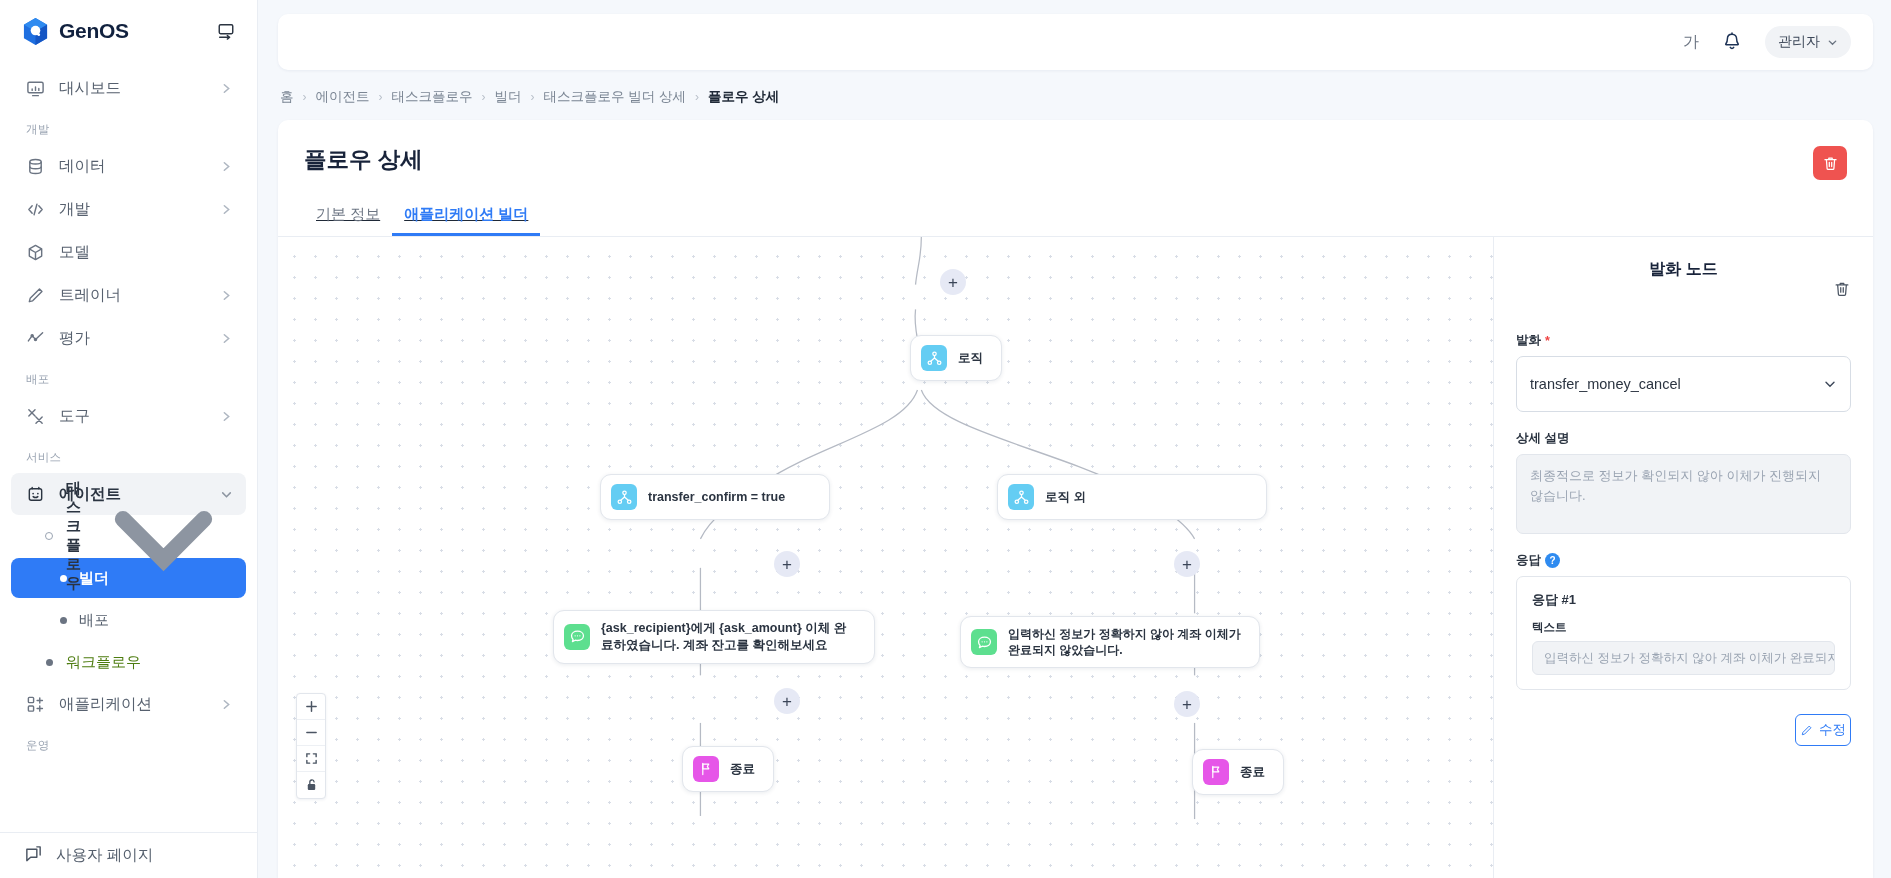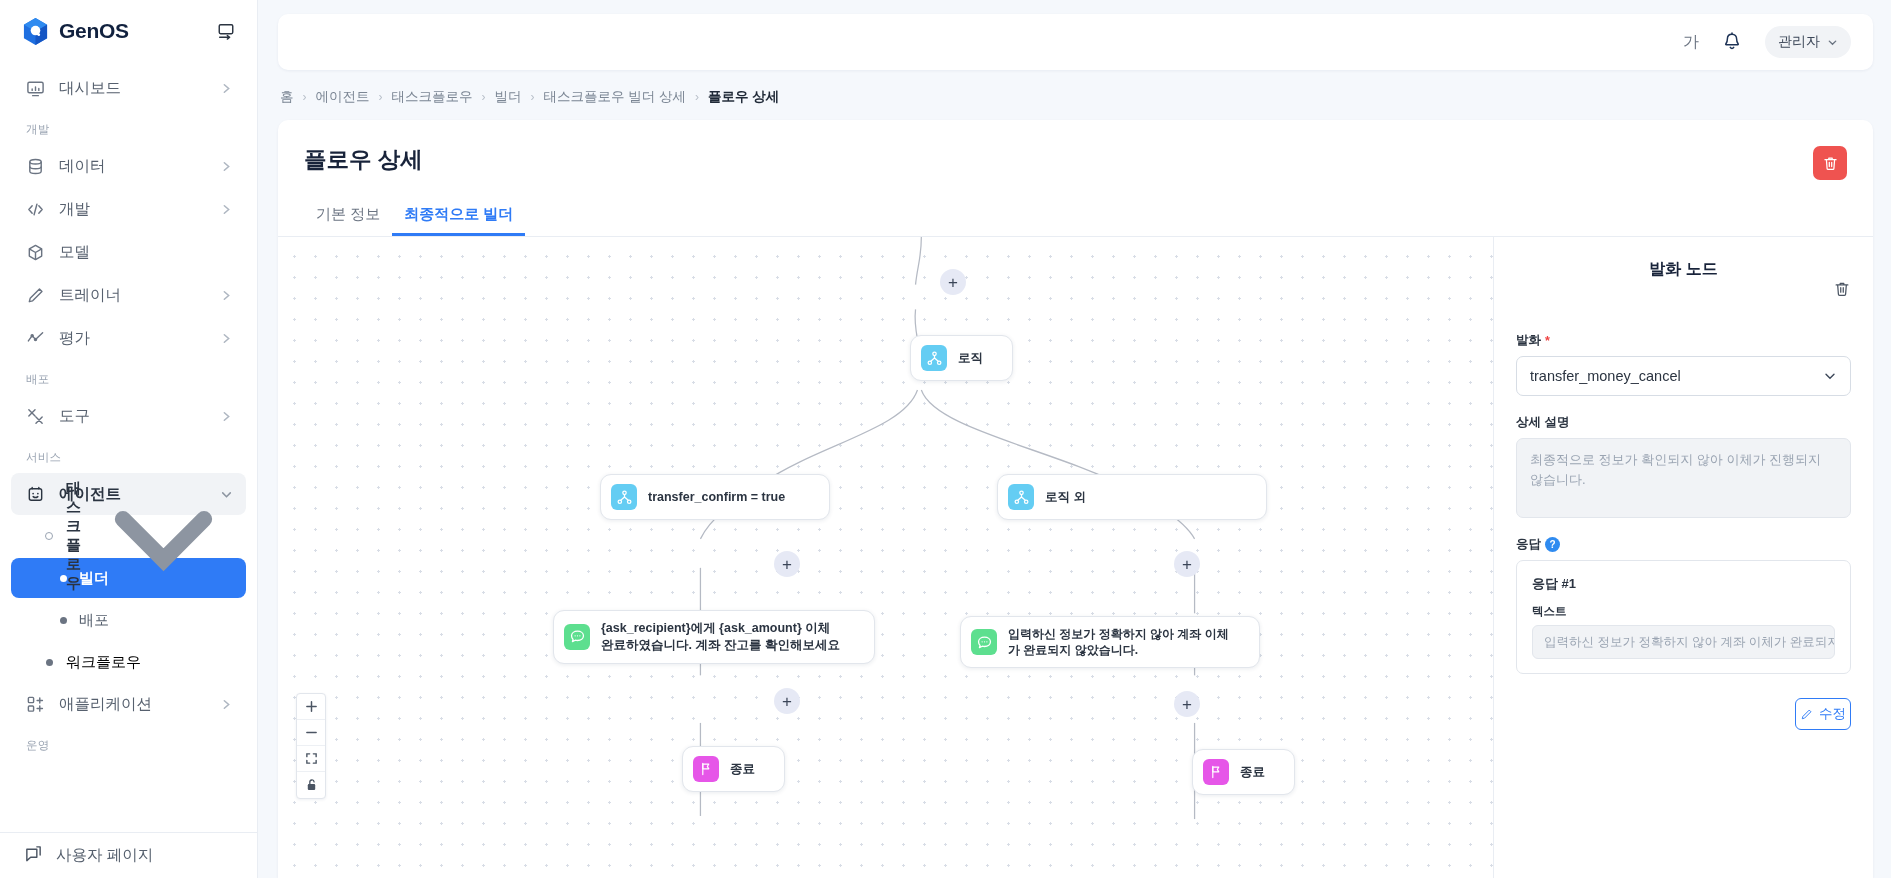--- a/index.html
+++ b/index.html
@@ -39,21 +39,21 @@
     border-radius: 8px; cursor: pointer;
     color: #56606e; font-size: 15.5px;
   }
   .sb-item .ic { width: 21px; height: 21px; flex: 0 0 auto; display: flex; align-items: center; justify-content: center; }
   .sb-item .lbl { flex: 1; white-space: nowrap; }
   .sb-item .chev { width: 13px; height: 13px; color: #aeb6c1; flex: 0 0 auto; }
   .sb-item.active-group { background: #f1f3f6; font-weight: 700; color: #2b3441; }
   .sb-sub {
     display: flex; align-items: center; gap: 13px;
     height: 40px; margin: 1px 11px; padding: 0 13px 0 34px;
-    border-radius: 8px; cursor: pointer; font-size: 15px; color: #000000;
+    border-radius: 8px; cursor: pointer; font-size: 15px; color: #4d7c0f;
   }
   .sb-sub.bold { font-weight: 700; color: #2b3441; }
   .dot-o { width: 8px; height: 8px; border: 1.6px solid #9aa4b2; border-radius: 50%; flex:0 0 auto; }
   .dot-f { width: 7px; height: 7px; background: #6b7482; border-radius: 50%; flex:0 0 auto; margin-left:1px;}
   .sb-sub2 {
     display:flex; align-items:center; gap:12px;
     height: 40px; margin: 2px 11px; padding: 0 13px 0 48px;
     border-radius: 8px; cursor:pointer; font-size: 15px; color:#56606e;
   }
   .sb-sub2.selected { background: #2f7bf6; color: #fff; font-weight: 700; }
@@ -93,40 +93,40 @@
     display: flex; flex-direction: column; overflow: hidden; position: relative;
   }
   .card-head { padding: 24px 26px 0 26px; position: relative; }
   .page-title { font-size: 22.5px; font-weight: 700; color: #18233a; }
   .del-btn {
     position: absolute; right: 26px; top: 26px;
     width: 34px; height: 34px; border-radius: 7px; background: #ef5350;
     display: flex; align-items: center; justify-content: center; cursor: pointer;
     border: none;
   }
-  .tabs { display: flex; gap: 0; padding: 0 26px; margin-top: 19px; border-bottom: 1px solid #e9edf3; }
+  .tabs { display: flex; gap: 0; padding: 0 26px; margin-top: 19px; border-bottom: 1px solid #e9edf3; text-decoration: underline; }
   .tab { font-size: 15px; color: #6b7482; padding: 11px 12px 12px 12px; cursor: pointer; white-space: nowrap; }
   .tab.active { color: #2f7bf6; font-weight: 600; box-shadow: inset 0 -3px 0 0 #2f7bf6; }
 
   .body { flex: 1; display: flex; overflow: hidden; }
 
   
   .canvas {
     flex: 1; position: relative; overflow: hidden;
     background-color: #fff;
     background-image: radial-gradient(circle, #d8dde6 1px, transparent 1.1px);
     background-size: 21px 21px;
     background-position: 6px 9px;
   }
   .canvas svg.edges { position: absolute; inset: 0; width: 100%; height: 100%; pointer-events: none; }
   .node {
     position: absolute; background: #fff; border: 1px solid #e2e6ec;
     border-radius: 11px; box-shadow: 0 1px 4px rgba(20,40,80,.09);
     display: flex; align-items: center; gap: 11px;
-    padding: 9px 29px 9px 10px; cursor: pointer;
+    padding: 9px 18px 9px 10px; cursor: pointer;
   }
   .node .nic { width: 26px; height: 26px; border-radius: 6px; display: flex; align-items: center; justify-content: center; flex: 0 0 auto; }
   .nic.logic { background: #64cdf3; }
   .nic.msg { background: #5ddf8f; }
   .nic.end { background: #e656e8; }
   .node .ntxt { font-size: 12.5px; color: #2b3441; font-weight: 600; line-height: 1.35; }
   .node.msg-node .ntxt { font-weight: 600; }
   .plus {
     position: absolute; width: 26px; height: 26px; border-radius: 50%;
     background: #e6e9f5; display: flex; align-items: center; justify-content: center;
@@ -145,21 +145,21 @@
     width: 380px; min-width: 380px; background: #fff;
     border-left: 1px solid #e9edf3; padding: 22px 22px 0 22px; overflow: hidden;
   }
   .insp-head { display: flex; align-items: center; margin-bottom: 30px; flex-direction: column; }
   .insp-title { font-size: 16px; font-weight: 700; color: #18233a; }
   .insp-del { margin-left: auto; cursor: pointer; color: #4b5563; }
   .fld { margin-bottom: 18px; }
   .flabel { font-size: 12.5px; font-weight: 700; color: #2b3441; margin-bottom: 7px; display: flex; align-items: center; gap: 4px; }
   .req { color: #ef4444; font-weight: 700; }
   .select {
-    height: 40px; border: 1px solid #d7dde5; border-radius: 7px;
+    height: 56px; border: 1px solid #d7dde5; border-radius: 7px;
     display: flex; align-items: center; padding: 0 13px; cursor: pointer; background: #fff;
   }
   .select .val { flex: 1; font-size: 14.5px; color: #2b3441; }
   .textarea {
     min-height: 80px; border: 1px solid #e2e6ec; border-radius: 7px;
     background: #f1f3f6; padding: 11px 13px; font-size: 13px; color: #9aa4b2; line-height: 1.5;
   }
   .help-badge {
     width: 15px; height: 15px; border-radius: 50%; background: #2f8bf0; color: #fff;
     font-size: 10px; font-weight: 700; display: inline-flex; align-items: center; justify-content: center;
@@ -408,21 +408,21 @@
         <button class="del-btn">
           <svg width="17" height="17" viewBox="0 0 20 20" fill="none" stroke="#fff" stroke-width="1.5" stroke-linecap="round" stroke-linejoin="round">
             <path d="M3.5 5.5h13M8 5.5V3.8h4v1.7M5.2 5.5l.8 10.3c0 .7.6 1.2 1.3 1.2h5.4c.7 0 1.3-.5 1.3-1.2l.8-10.3"></path>
             <path d="M8.6 8.6v5M11.4 8.6v5"></path>
           </svg>
         </button>
       </div>
 
       <div class="tabs">
         <div class="tab">기본 정보</div>
-        <div class="tab active">최종적으로 빌더</div>
+        <div class="tab active">애플리케이션 빌더</div>
       </div>
 
       <div class="body">
 
         <div class="canvas">
           <svg class="edges" viewBox="0 0 1254 620" preserveAspectRatio="none">
             <g stroke="#b5bac4" stroke-width="1.3" fill="none">
 
               <path d="M664 0 C664 20, 660 28, 658 46"></path>
               <path d="M658 70 C656 86, 660 96, 662 110"></path>

